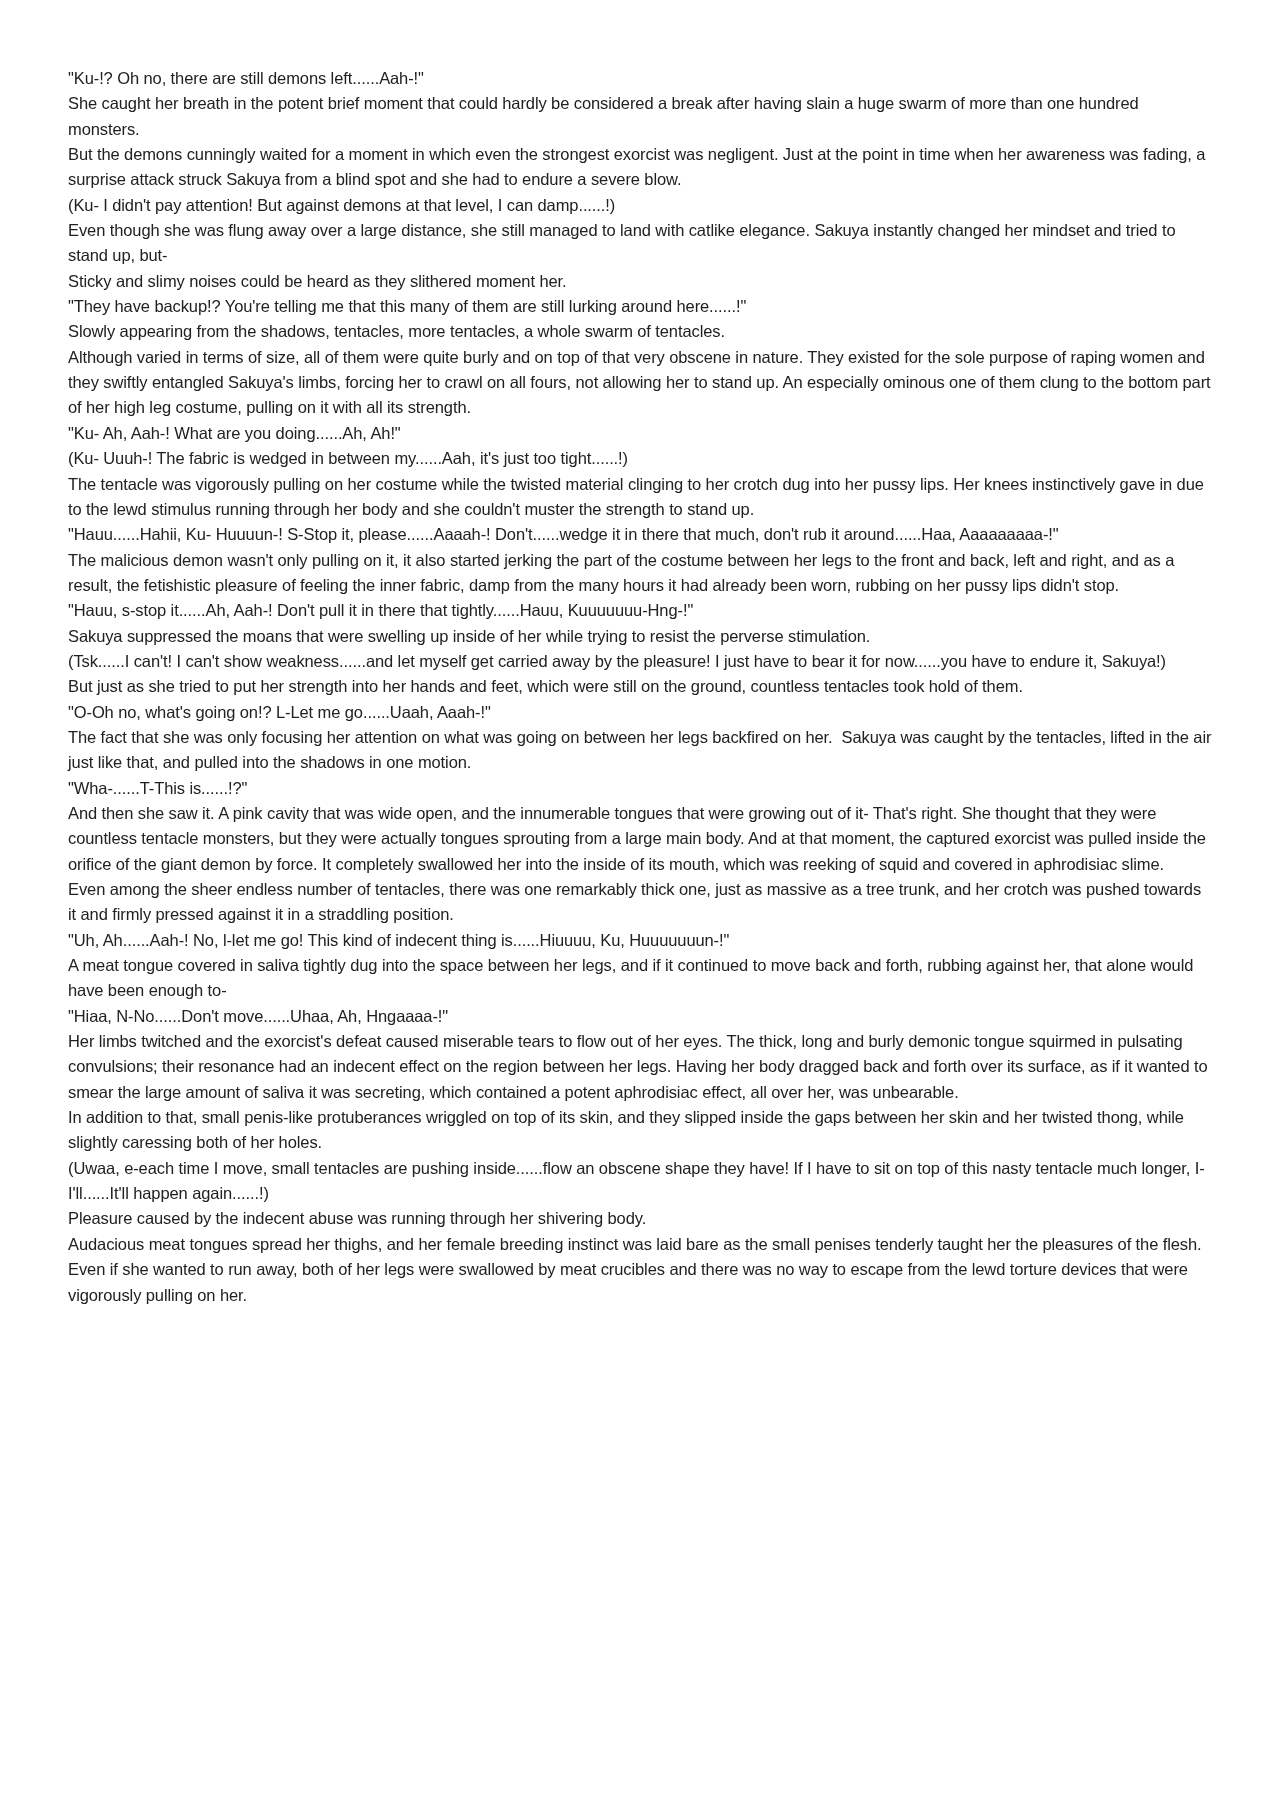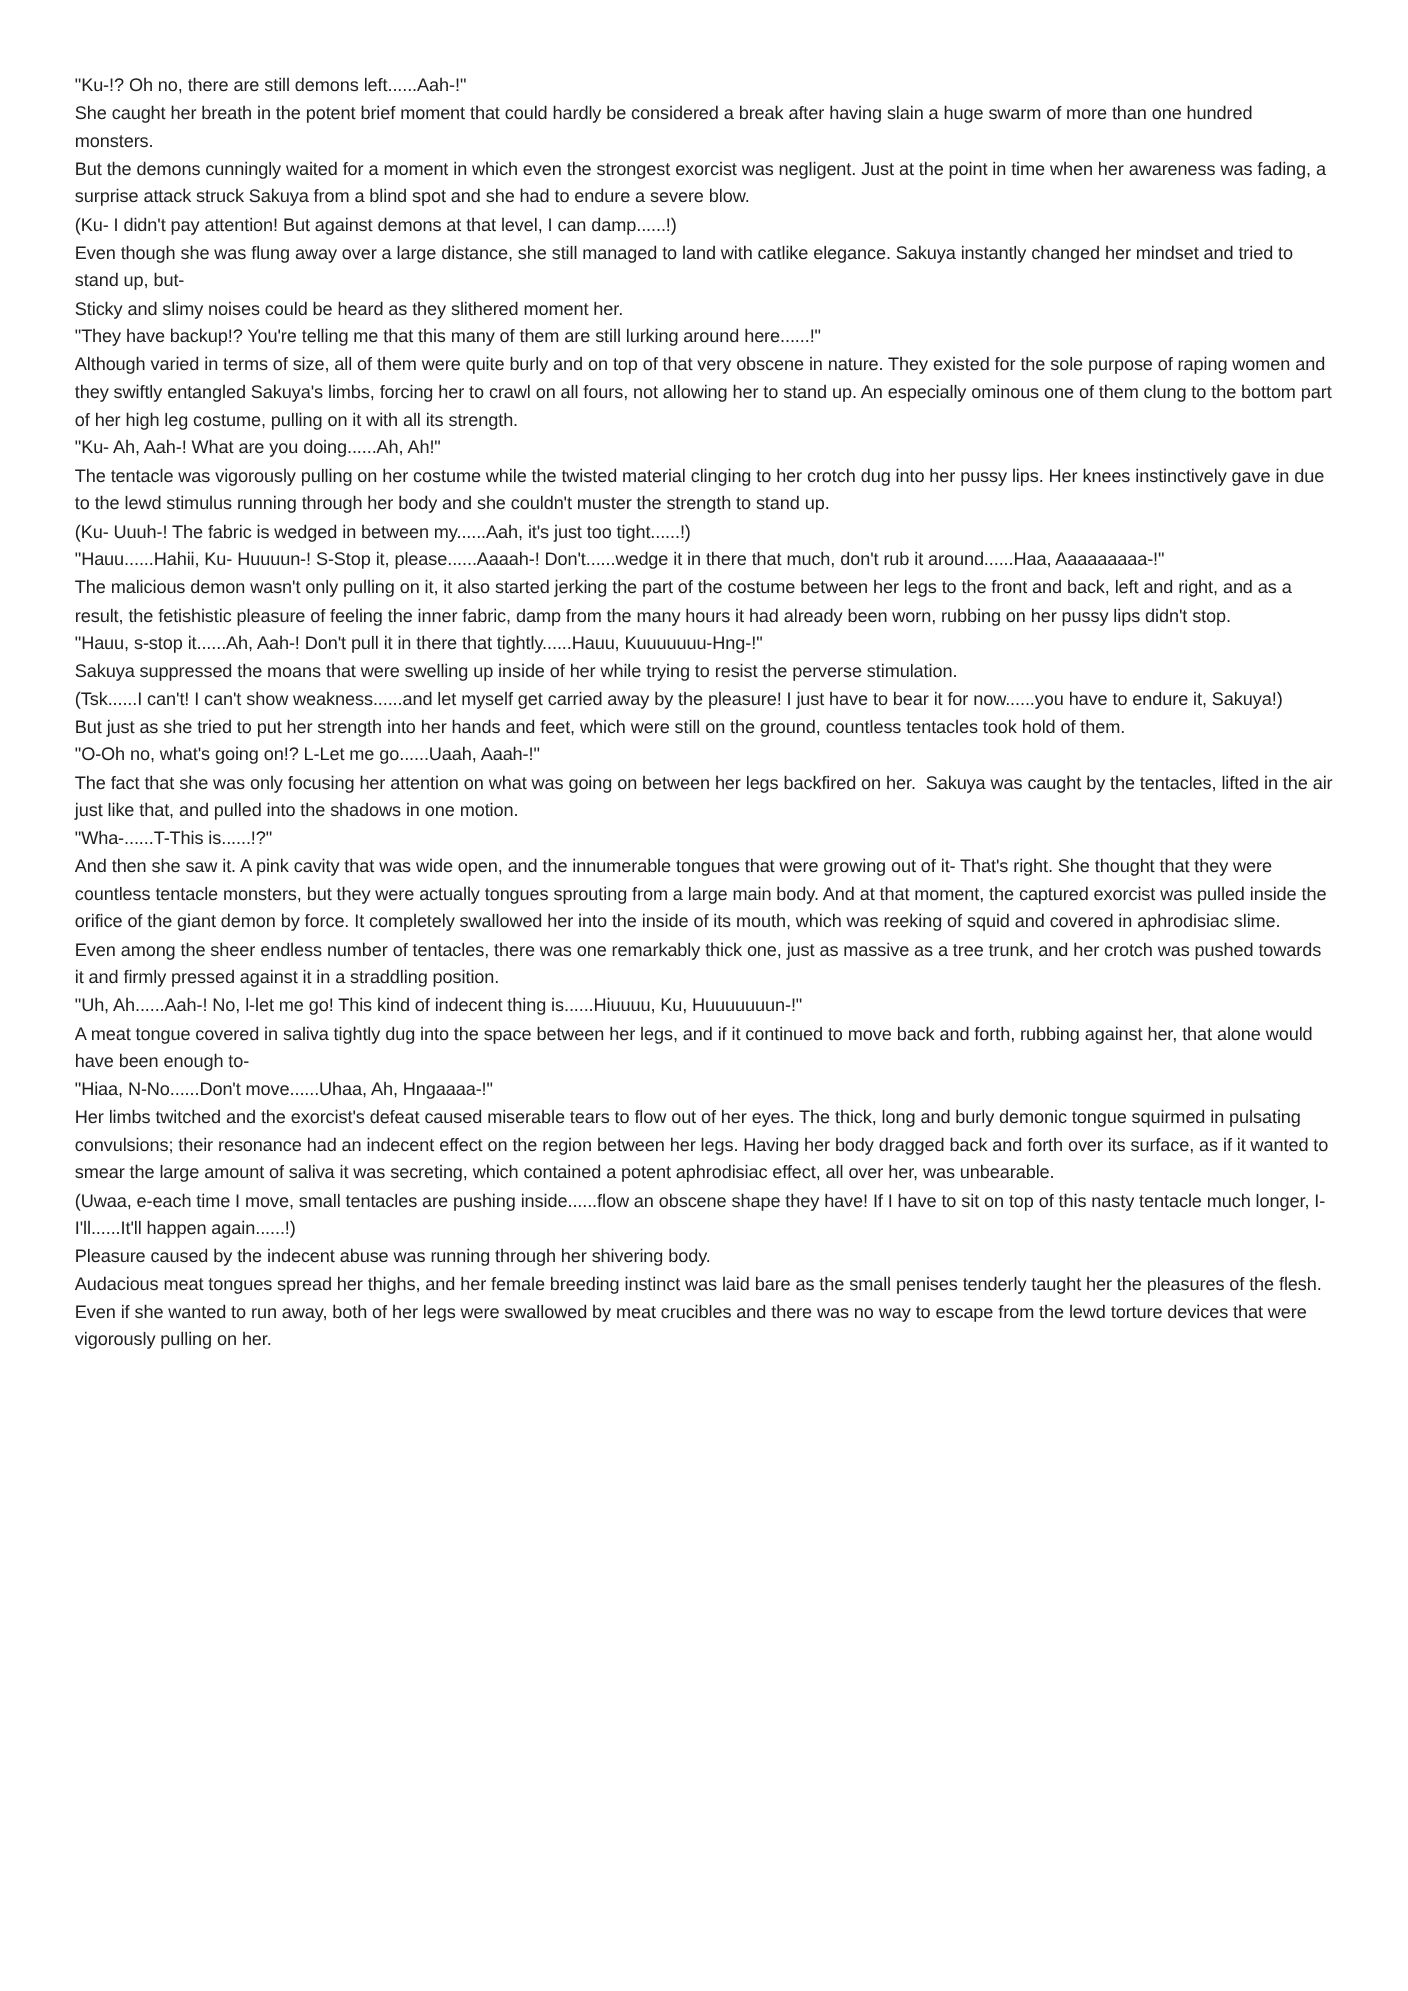--- a/index.html
+++ b/index.html
@@ -44,28 +44,29 @@
       <p class="para">But the demons cunningly waited for a moment in which even the strongest exorcist was negligent. Just at the point in time when her awareness was fading, a surprise attack struck Sakuya from a blind spot and she had to endure a severe blow.</p>
 
       <p class="para">(Ku- I didn't pay attention! But against demons at that level, I can damp......!)</p>
 
       <p class="para">Even though she was flung away over a large distance, she still managed to land with catlike elegance. Sakuya instantly changed her mindset and tried to stand up, but-</p>
 
       <p class="para">Sticky and slimy noises could be heard as they slithered moment her.</p>
 
       <p class="para">"They have backup!? You're telling me that this many of them are still lurking around here......!"</p>
 
+      <p class="para">Slowly appearing from the shadows, tentacles, more tentacles, a whole swarm of tentacles.</p>
 
       <p class="para">Although varied in terms of size, all of them were quite burly and on top of that very obscene in nature. They existed for the sole purpose of raping women and they swiftly entangled Sakuya's limbs, forcing her to crawl on all fours, not allowing her to stand up. An especially ominous one of them clung to the bottom part of her high leg costume, pulling on it with all its strength.</p>
 
       <p class="para">"Ku- Ah, Aah-! What are you doing......Ah, Ah!"</p>
 
+      <p class="para">(Ku- Uuuh-! The fabric is wedged in between my......Aah, it's just too tight......!)</p>
+
       <p class="para">The tentacle was vigorously pulling on her costume while the twisted material clinging to her crotch dug into her pussy lips. Her knees instinctively gave in due to the lewd stimulus running through her body and she couldn't muster the strength to stand up.</p>
-
-      <p class="para">(Ku- Uuuh-! The fabric is wedged in between my......Aah, it's just too tight......!)</p>
 
       <p class="para">"Hauu......Hahii, Ku- Huuuun-! S-Stop it, please......Aaaah-! Don't......wedge it in there that much, don't rub it around......Haa, Aaaaaaaaa-!"</p>
 
       <p class="para">The malicious demon wasn't only pulling on it, it also started jerking the part of the costume between her legs to the front and back, left and right, and as a result, the fetishistic pleasure of feeling the inner fabric, damp from the many hours it had already been worn, rubbing on her pussy lips didn't stop.</p>
 
       <p class="para">"Hauu, s-stop it......Ah, Aah-! Don't pull it in there that tightly......Hauu, Kuuuuuuu-Hng-!"</p>
 
       <p class="para">Sakuya suppressed the moans that were swelling up inside of her while trying to resist the perverse stimulation.</p>
 
       <p class="para">(Tsk......I can't! I can't show weakness......and let myself get carried away by the pleasure! I just have to bear it for now......you have to endure it, Sakuya!)</p>
@@ -84,20 +85,21 @@
 
       <p class="para">"Uh, Ah......Aah-! No, l-let me go! This kind of indecent thing is......Hiuuuu, Ku, Huuuuuuun-!"</p>
 
 
       <p class="para">A meat tongue covered in saliva tightly dug into the space between her legs, and if it continued to move back and forth, rubbing against her, that alone would have been enough to-</p>
 
       <p class="para">"Hiaa, N-No......Don't move......Uhaa, Ah, Hngaaaa-!"</p>
 
       <p class="para">Her limbs twitched and the exorcist's defeat caused miserable tears to flow out of her eyes. The thick, long and burly demonic tongue squirmed in pulsating convulsions; their resonance had an indecent effect on the region between her legs. Having her body dragged back and forth over its surface, as if it wanted to smear the large amount of saliva it was secreting, which contained a potent aphrodisiac effect, all over her, was unbearable.</p>
 
+      <p class="para">In addition to that, small penis-like protuberances wriggled on top of its skin, and they slipped inside the gaps between her skin and her twisted thong, while slightly caressing both of her holes.</p>
 
       <p class="para">(Uwaa, e-each time I move, small tentacles are pushing inside......flow an obscene shape they have! If I have to sit on top of this nasty tentacle much longer, I-I'll......It'll happen again......!)</p>
 
       <p class="para">Pleasure caused by the indecent abuse was running through her shivering body.</p>
 
       <p class="para">Audacious meat tongues spread her thighs, and her female breeding instinct was laid bare as the small penises tenderly taught her the pleasures of the flesh. Even if she wanted to run away, both of her legs were swallowed by meat crucibles and there was no way to escape from the lewd torture devices that were vigorously pulling on her.</p>
     </div>
 </div>
 
 </body></html>

